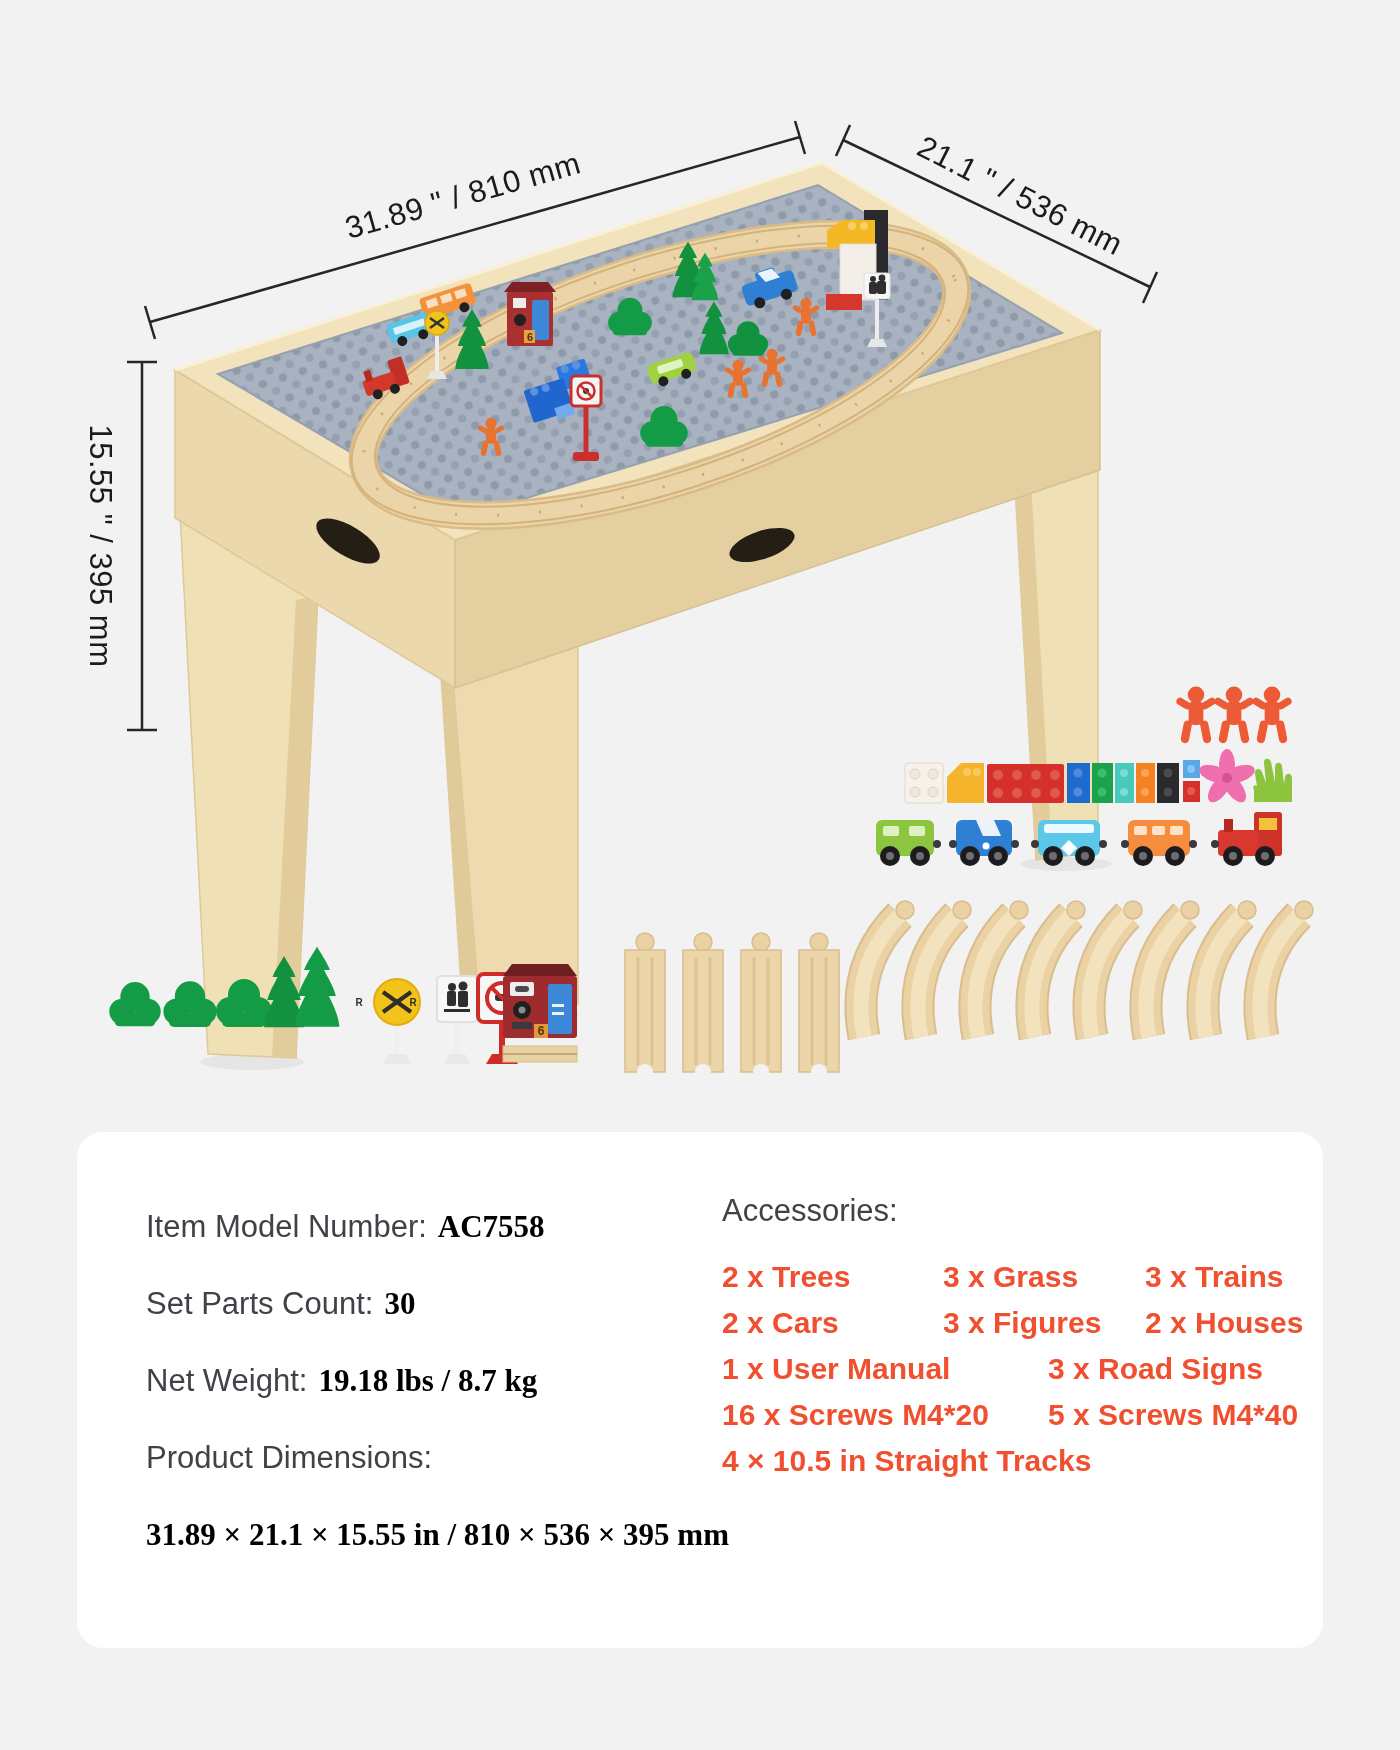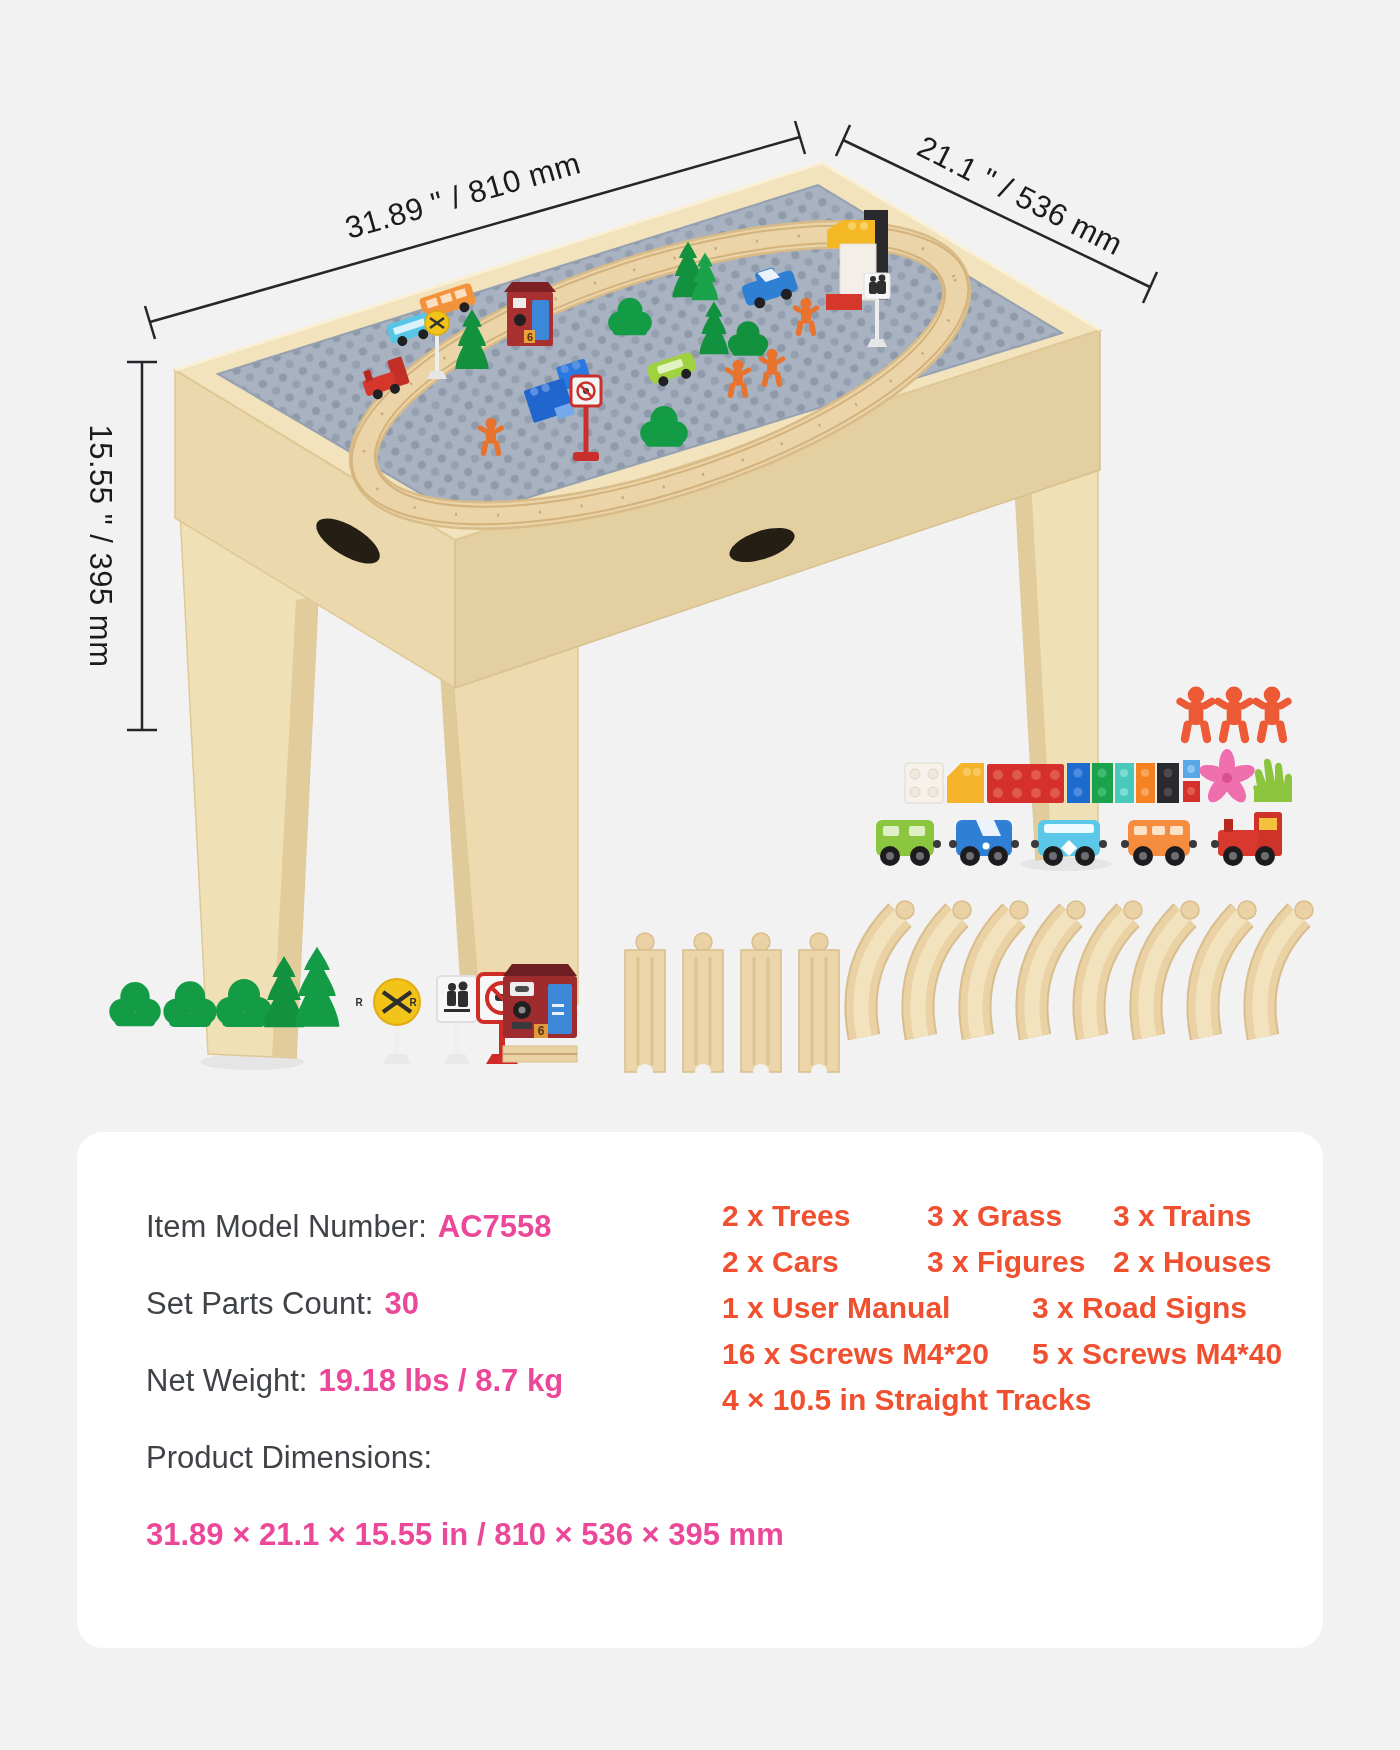--- a/index.html
+++ b/index.html
@@ -9,26 +9,26 @@
   
   .dim{position:absolute;font-size:31px;font-weight:500;color:#1B1B1D;white-space:nowrap;letter-spacing:.5px;}
   .dim-length{left:463px;top:196px;transform:translate(-50%,-50%) rotate(-16deg);}
   .dim-width{left:1020px;top:196px;transform:translate(-50%,-50%) rotate(27deg);}
   .dim-height{left:100px;top:546px;transform:translate(-50%,-50%) rotate(90deg);}
   
   .panel{position:absolute;left:77px;top:1132px;width:1246px;height:516px;background:#FFFFFF;border-radius:26px;}
   .spec-left{position:absolute;left:53px;top:48px;}
   .spec-line{margin:16px;height:61px;display:flex;align-items:center;font-size:31px;color:#3F4347;}
   .spec-line .lab{color:#3F4347;}
-  .spec-line .val{color:#ec4899;font-weight:bold;margin-left:11px;}
+  .spec-line .val{color:#000000;font-weight:bold;margin-left:11px;font-family:Liberation Serif, serif;}
   .spec-line.only-val .val{margin-left:0;}
   .spec-right{position:absolute;left:645px;top:48px;}
   .acc-title{margin:0;height:61px;display:flex;align-items:center;font-size:31px;color:#3F4347;}
   .acc-rows{margin-top:13px;}
-  .acc-row{margin:0;height:46px;display:flex;align-items:center;font-size:30px;font-weight:bold;color:#F0502F;white-space:nowrap;}
+  .acc-row{margin:0;height:46px;display:flex;align-items:center;font-size:30px;font-weight:bold;color:#F0502F;white-space:nowrap;gap:16px;}
   .acc-row .c3a{display:inline-block;width:205px;}
   .acc-row .c3b{display:inline-block;width:186px;}
   .acc-row .c2a{display:inline-block;width:310px;}
 </style>
 </head>
 <body>
 
 <div class="stage">
 
   <svg class="art" width="1400" height="1130" viewBox="0 0 1400 1130">
@@ -435,20 +435,21 @@
           <span class="val">19.18 lbs / 8.7 kg</span>
         </p>
       <p class="spec-line">
           <span class="lab">Product Dimensions:</span>
         </p>
       <p class="spec-line only-val">
           <span class="val">31.89 × 21.1 × 15.55 in / 810 × 536 × 395 mm</span>
         </p>
     </div>
     <div class="spec-right">
+      <p class="acc-title">Accessories:</p>
       <div class="acc-rows">
         <p class="acc-row">
             <span class="c3a">2 x Trees</span>
             <span class="c3b">3 x Grass</span>
             <span>3 x Trains</span>
           </p>
         <p class="acc-row">
             <span class="c3a">2 x Cars</span>
             <span class="c3b">3 x Figures</span>
             <span>2 x Houses</span>

